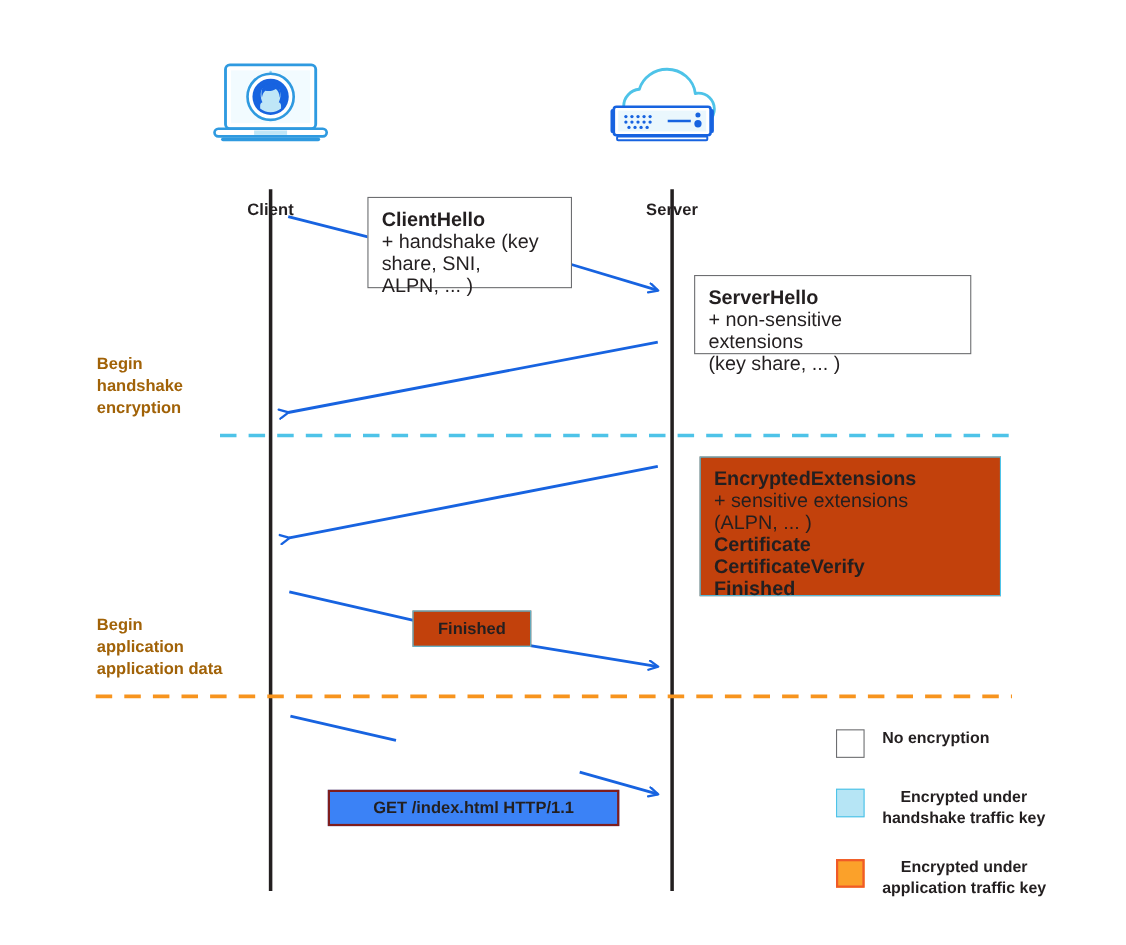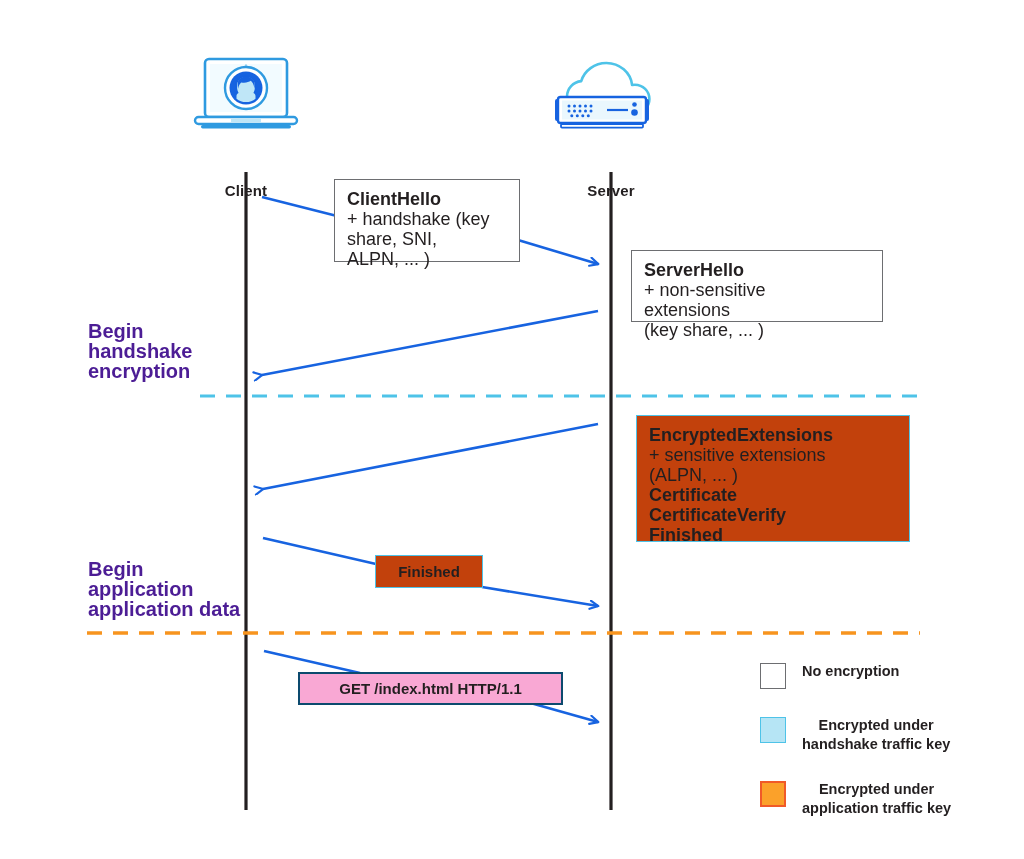--- a/index.html
+++ b/index.html
@@ -26,24 +26,24 @@
     font-size: 15px;
     font-weight: bold;
     color: #231f20;
     text-align: center;
     letter-spacing: .1px;
     margin-top: 40px;
   }
 
   
   .stage-label {
-    font-size: 20px;
+    font-size: 15px;
     font-weight: bold;
     line-height: 20px;
-    color: #4c1d95;
+    color: #a16207;
   }
 
   
   .msg-box {
     box-sizing: border-box;
     padding: 9px 28px 10px 12px;
     font-size: 18px;
     line-height: 20px;
     color: #231f20;
   }
@@ -51,22 +51,23 @@
   .msg-box .t-reg  { font-weight: normal; }
   .box-plain {
     background: #ffffff;
     border: 1.6px solid #6d6e71;
   }
   .box-hs {
     background: #c2410c;
     border: 1.6px solid #4ec3e8;
   }
   .box-app {
-    background: #f9a8d4;
-    border: 2px solid #0c4a6e;
+    background: #3b82f6;
+    border: 2px solid #7f1d1d;
+    margin-top: 46px;
   }
   .box-center {
     display: flex;
     align-items: center;
     justify-content: center;
     padding: 0;
     font-weight: bold;
     font-size: 15px;
   }
 

